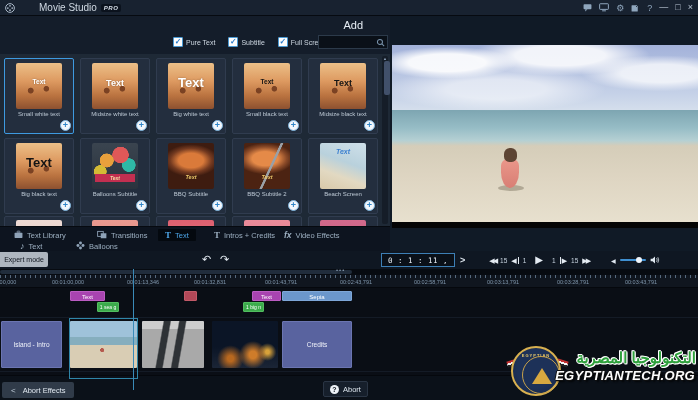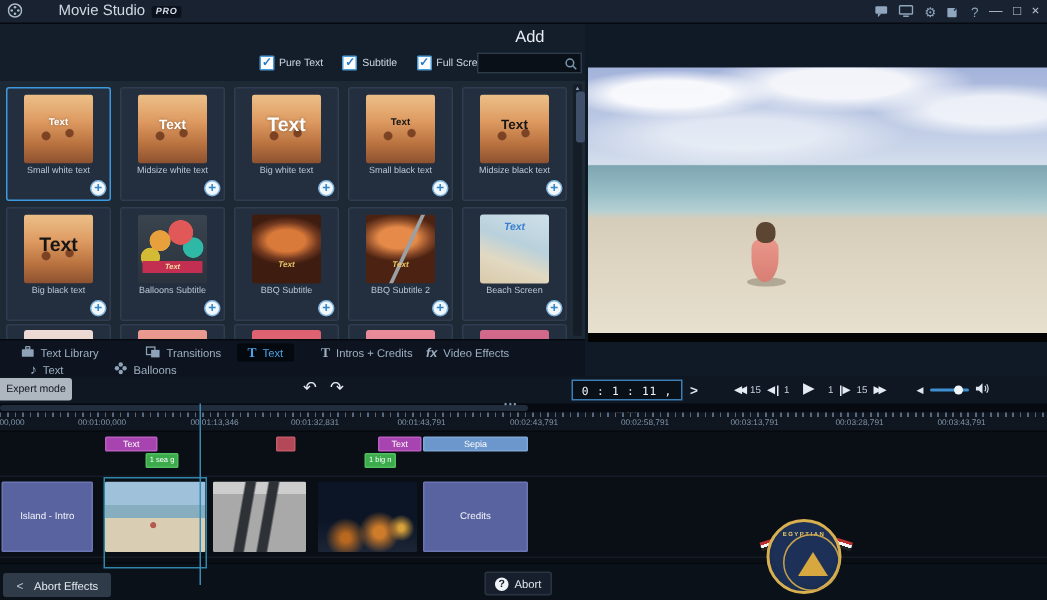--- a/index.html
+++ b/index.html
@@ -498,14 +498,16 @@
 
   <div class="abs wm wm-logo">
     <div class="wm-flag l"></div>
     <div class="wm-flag r"></div>
     <div class="wm-circle">
       <div class="wm-logo-txt">EGYPTIAN</div>
       <div class="wm-ring"></div>
       <div class="wm-pyr"></div>
     </div>
   </div>
+  <div class="abs wm wm-ar">التكنولوجيا المصرية</div>
+  <div class="abs wm wm-site">EGYPTIANTECH.ORG</div>
 
 </div>
 
 </body></html>

